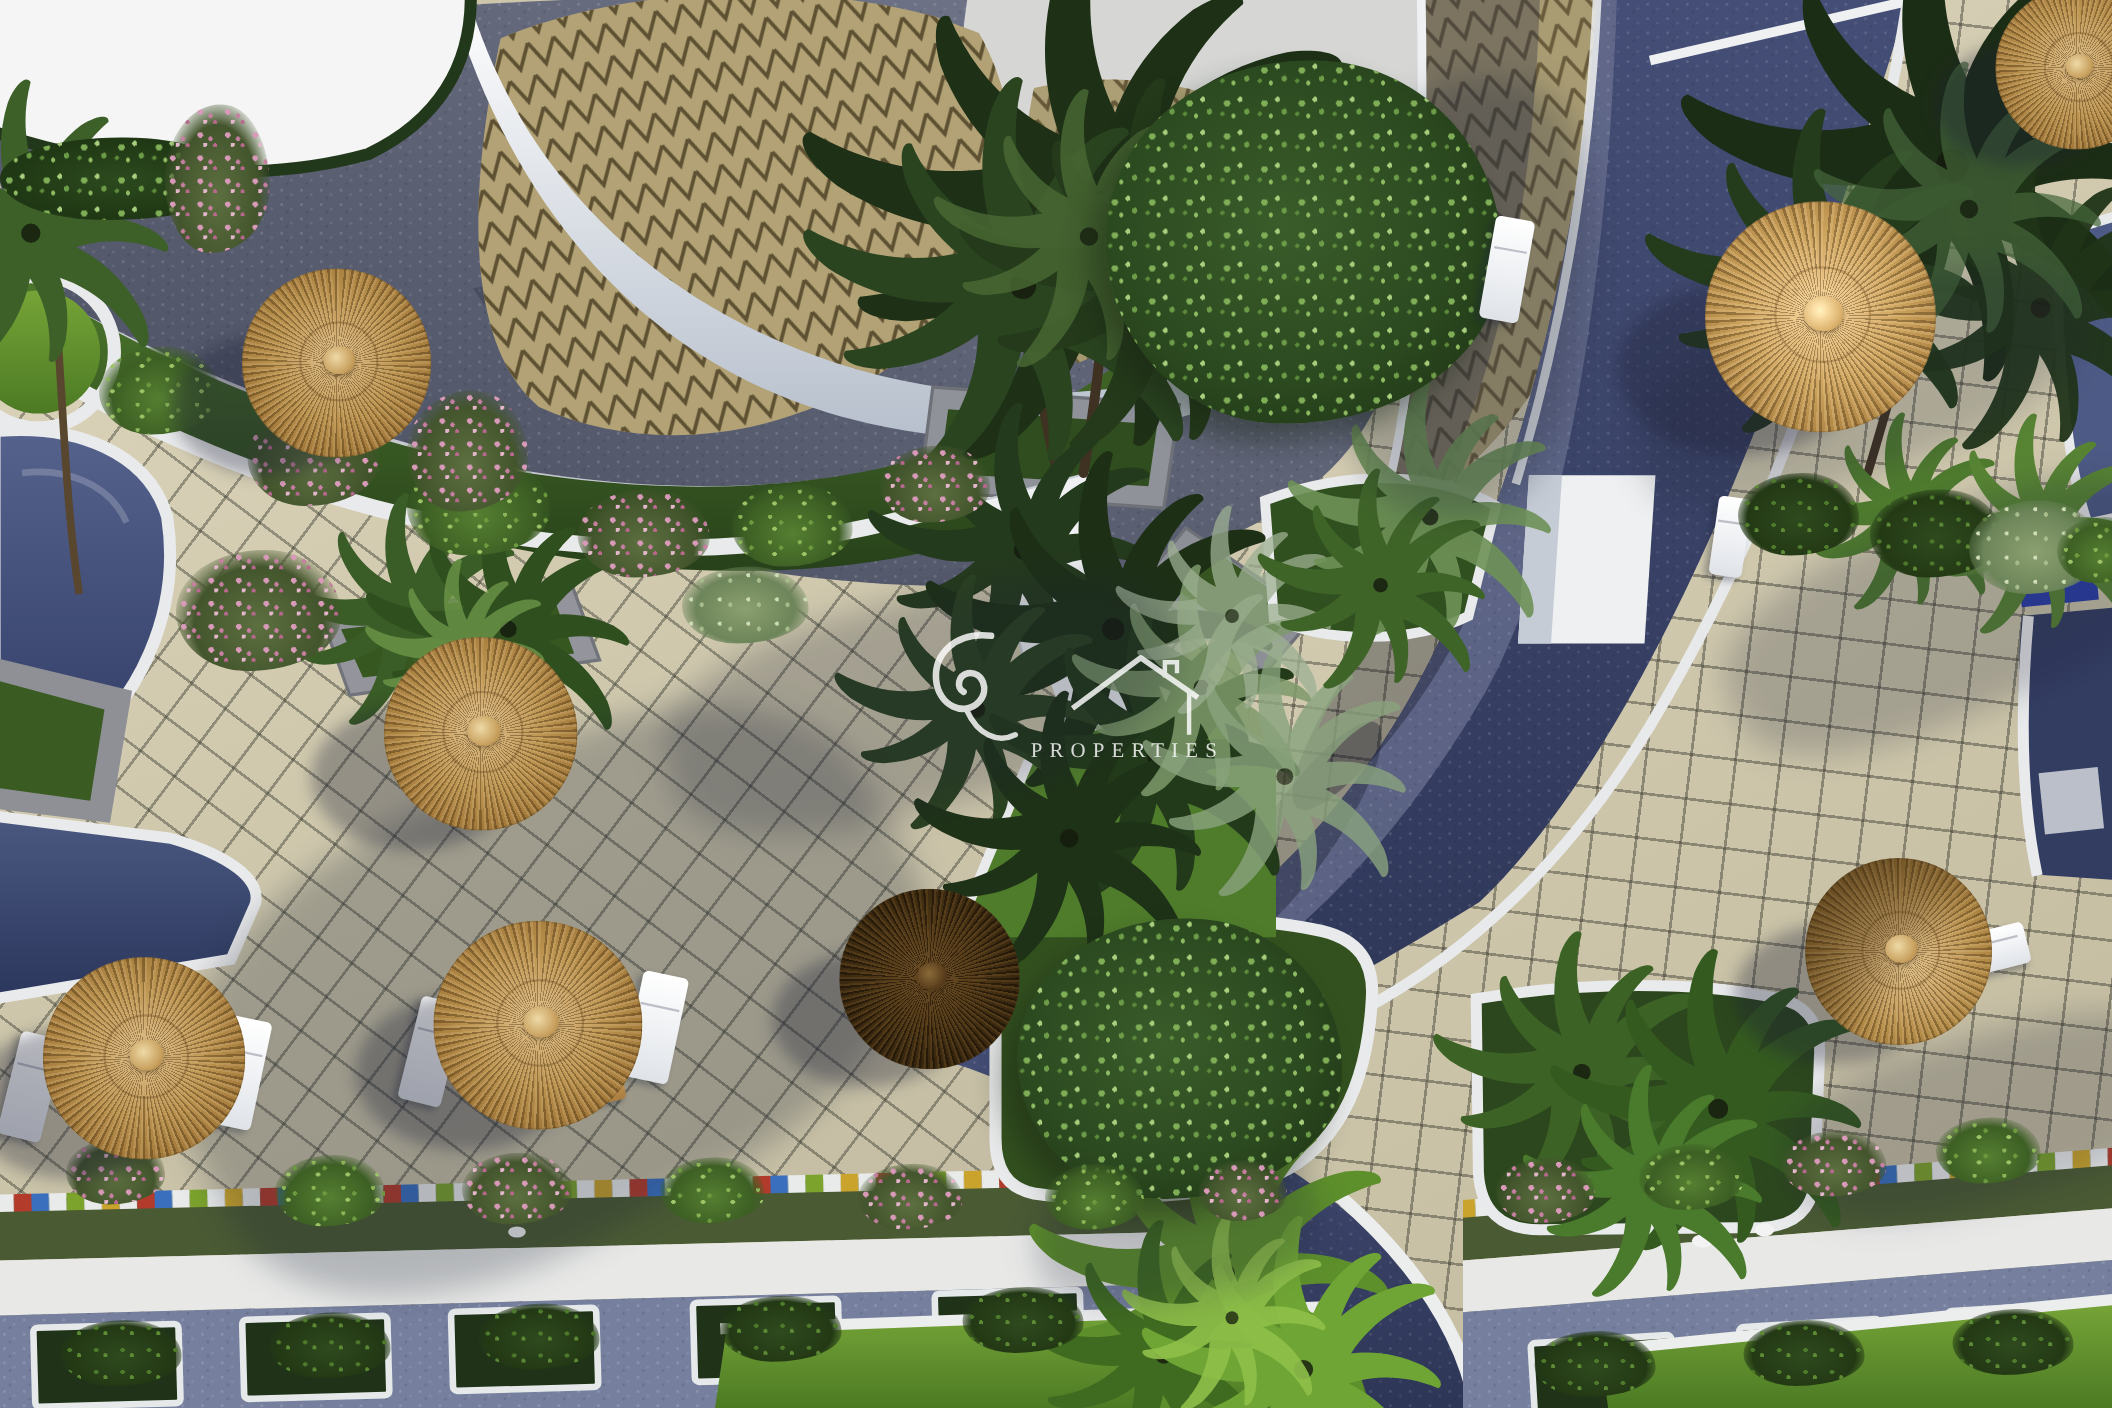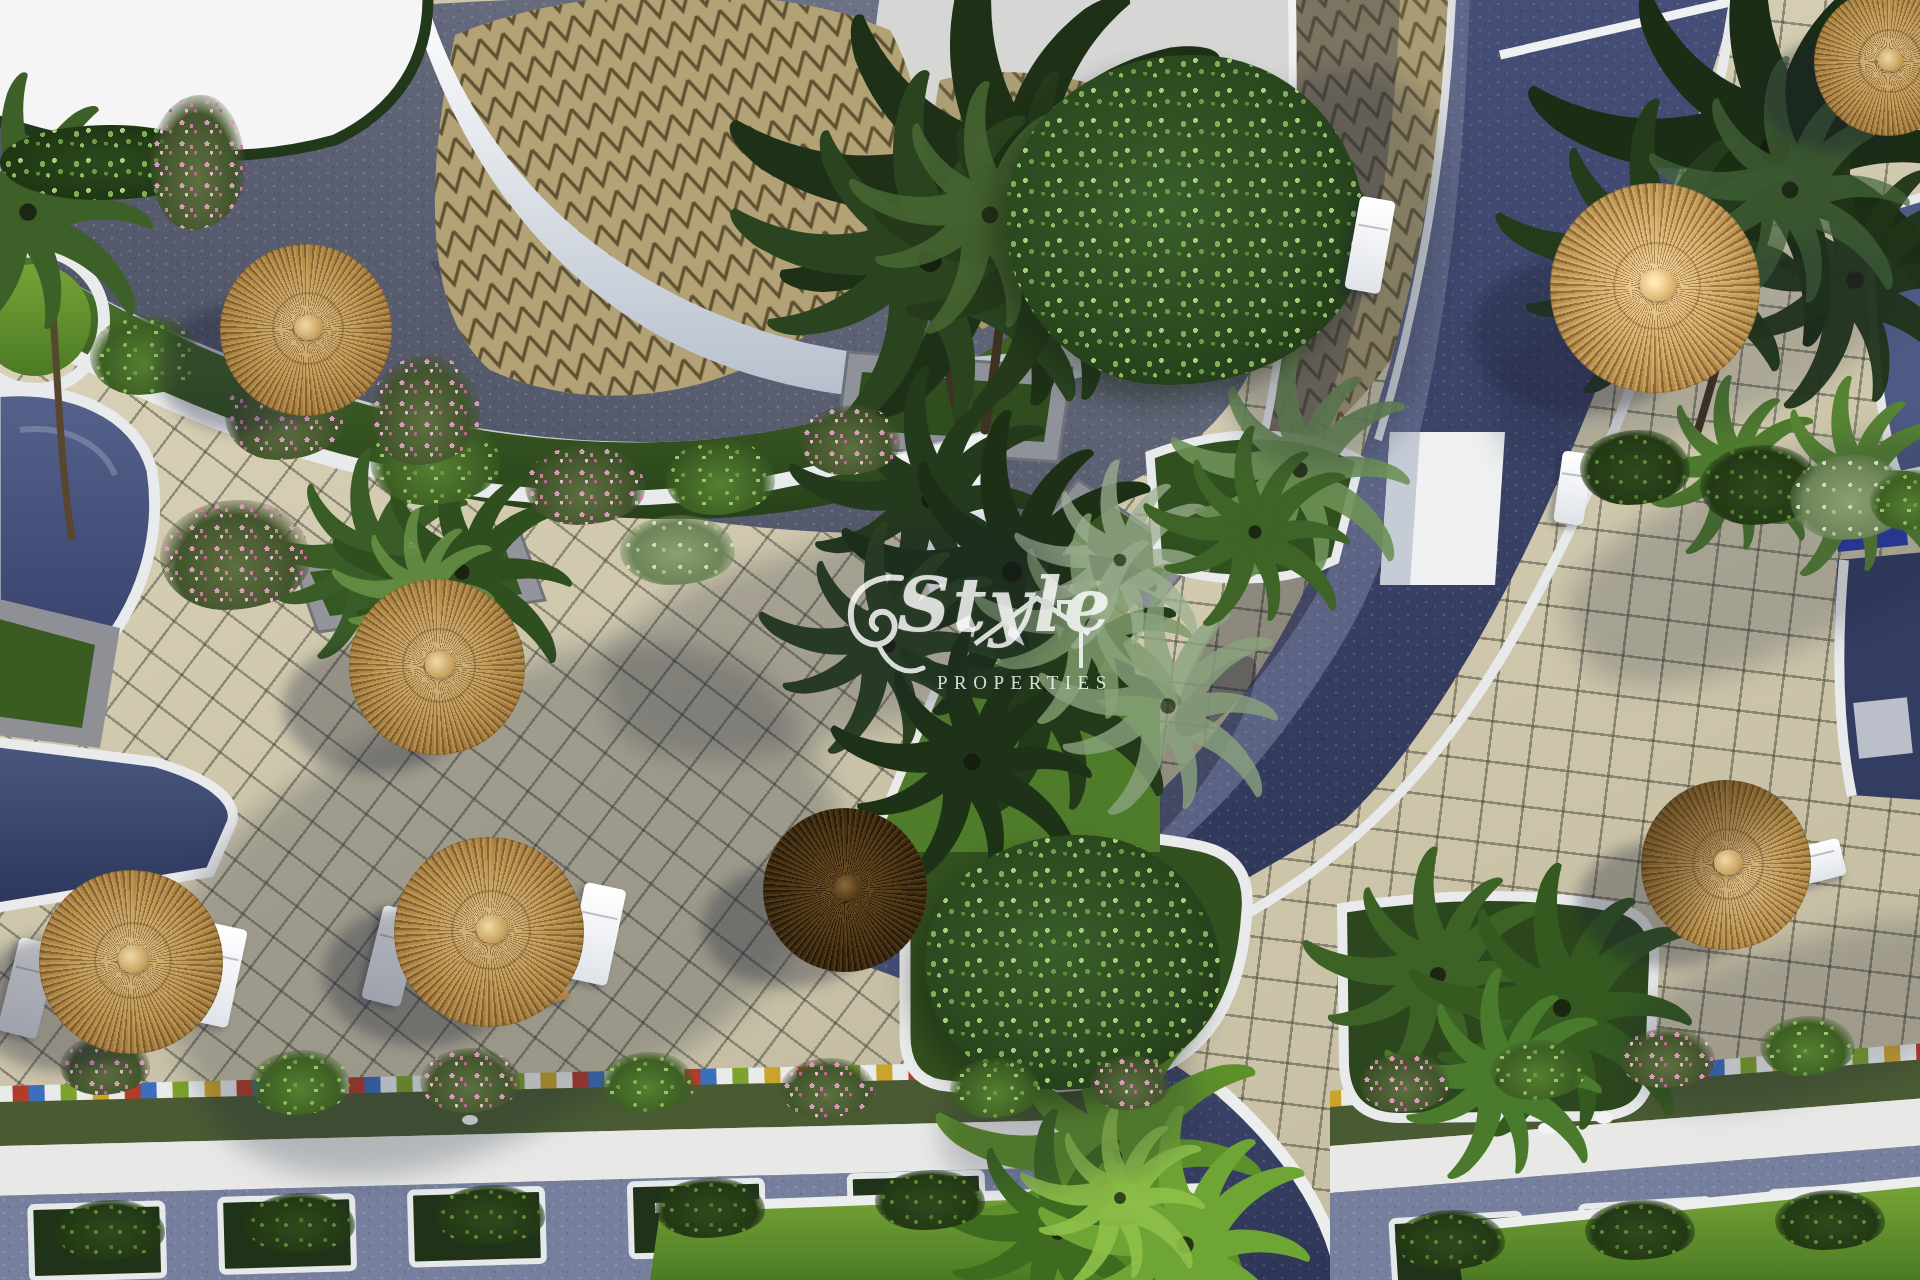--- a/index.html
+++ b/index.html
@@ -441,21 +441,20 @@
       <div class="umbrella " style="left: 1814px; top: -12px; width: 148px; height: 148px;">
         <i class="cap"></i>
       </div>
     </div>
 
   <div class="watermark">
     <svg class="wm-curl" width="86" height="120" viewBox="0 0 86 120">
       <path d="M56,6 C22,2 4,24 6,46 C8,70 32,80 45,66 C55,55 48,38 35,40 C26,42 24,53 31,57" fill="none" stroke="#ffffff" stroke-width="6" stroke-linecap="round"></path>
       <path d="M34,74 C44,96 62,104 78,96" fill="none" stroke="#ffffff" stroke-width="5" stroke-linecap="round"></path>
     </svg>
-    <span class="wm-script">Style</span>
     <svg class="wm-house" width="130" height="78" viewBox="0 0 130 78">
       <path d="M2,52 L64,6 L116,42" fill="none" stroke="#ffffff" stroke-width="5" stroke-linejoin="round"></path>
       <path d="M86,24 L86,10 L97,10 L97,20" fill="none" stroke="#ffffff" stroke-width="4"></path>
       <path d="M108,37 L108,76" fill="none" stroke="#ffffff" stroke-width="4"></path>
     </svg>
     <span class="wm-caps">PROPERTIES</span>
   </div>
 </div>
 
 </body></html>

